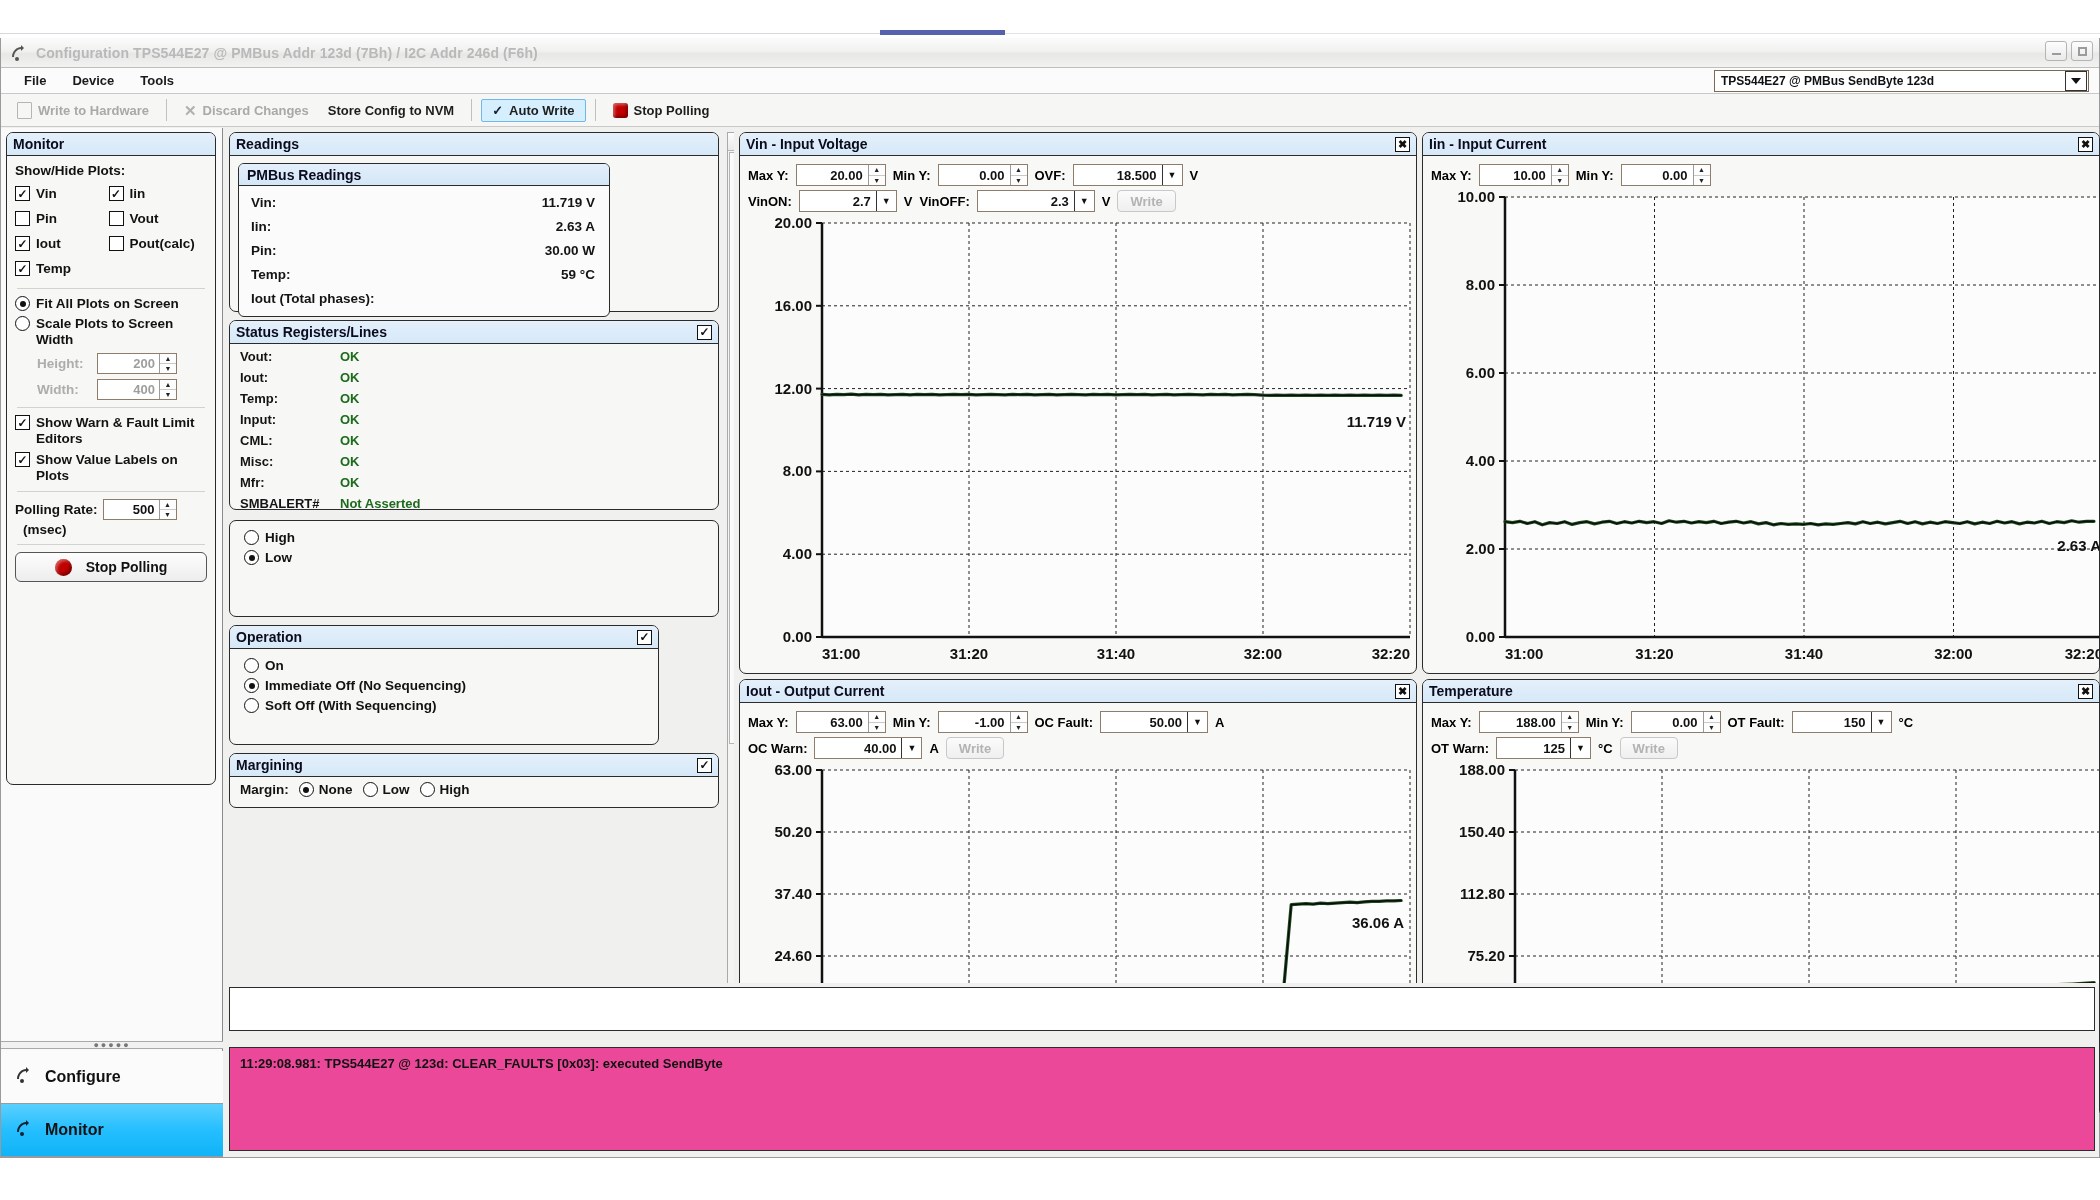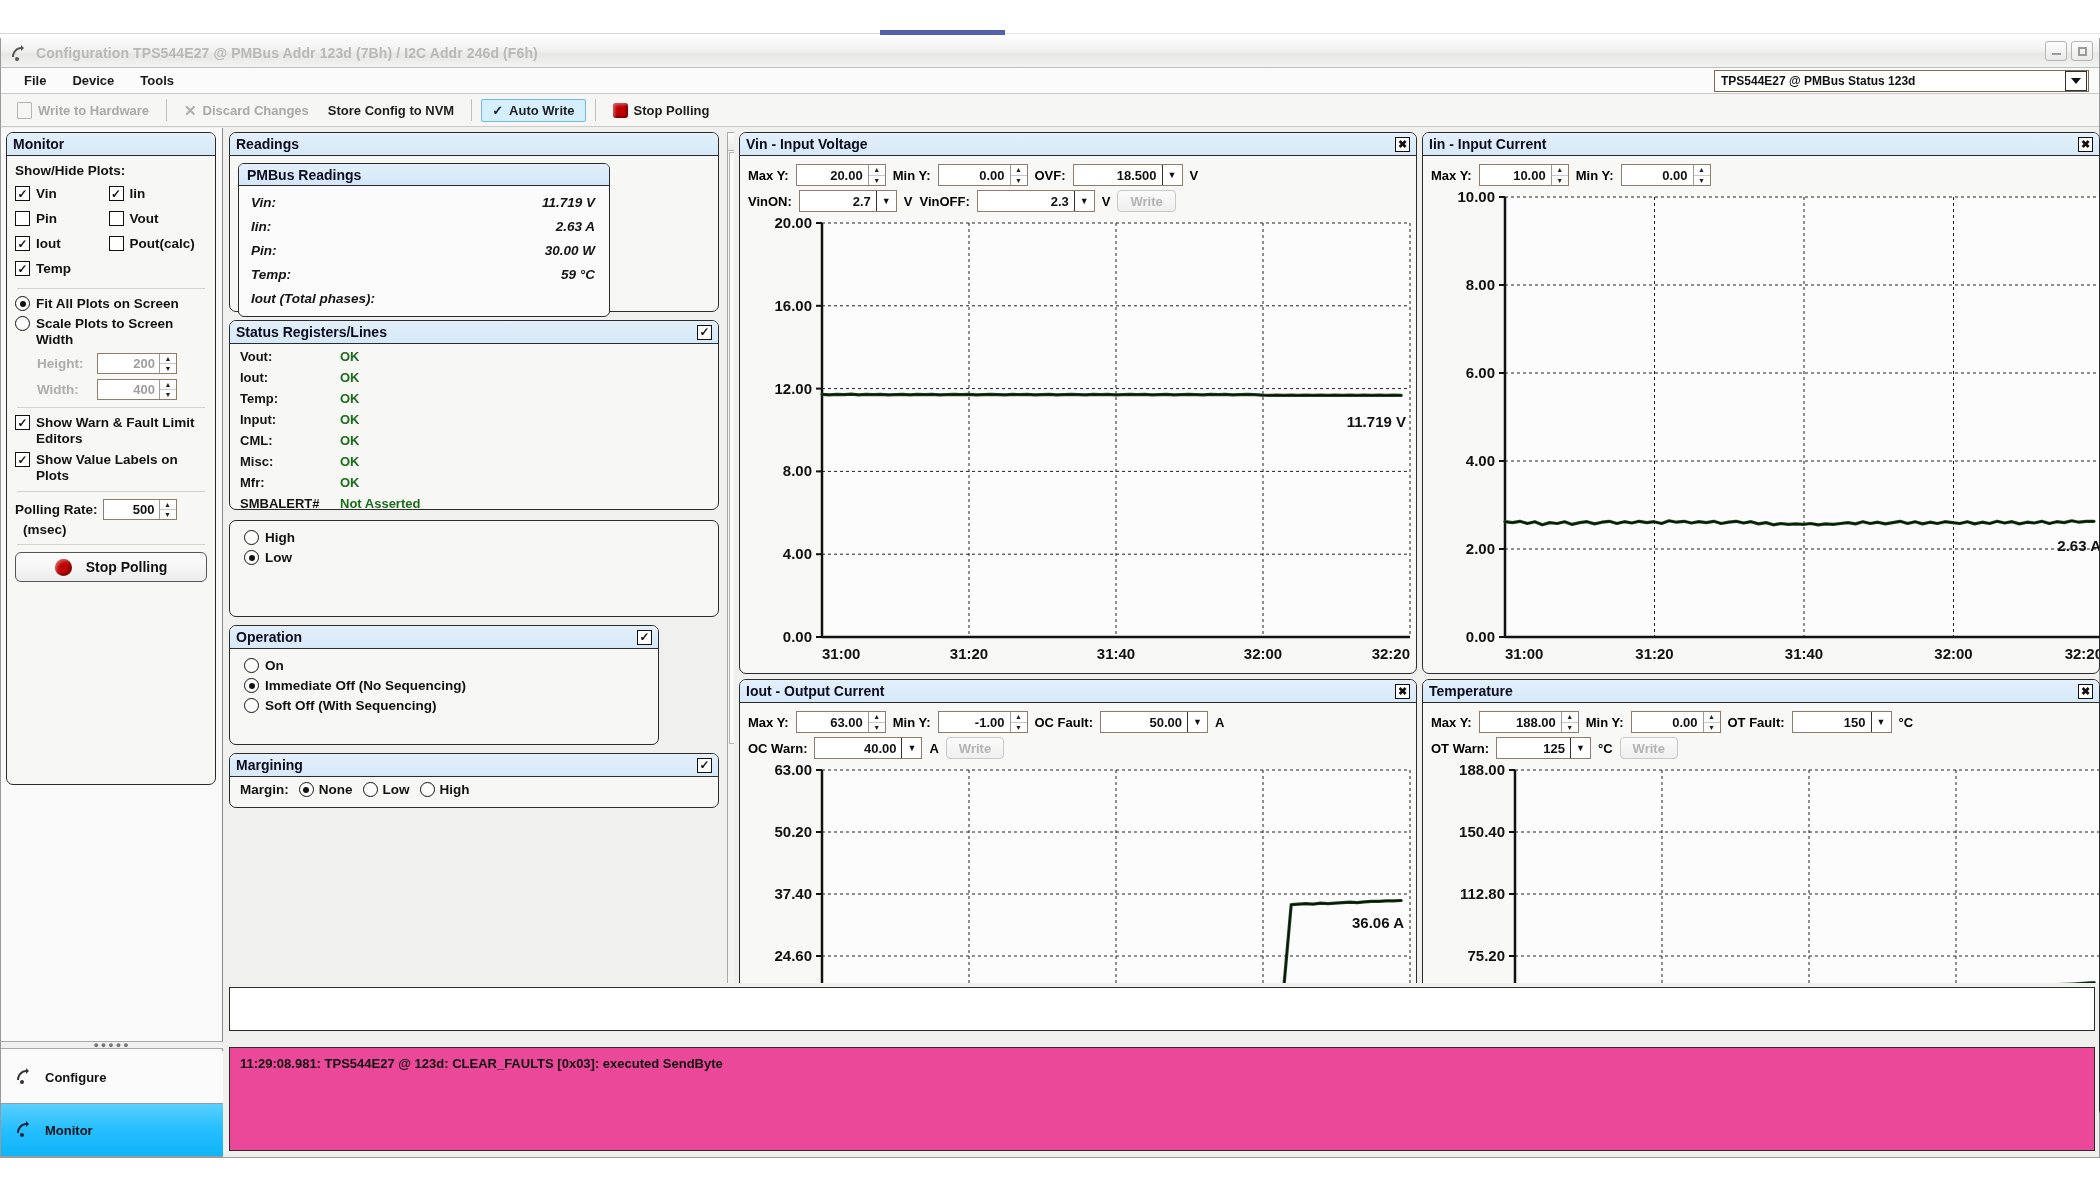--- a/index.html
+++ b/index.html
@@ -65,21 +65,21 @@
   
   .leftcol { position:absolute; left:0; top:0; width:222px; bottom:0;
              background:#fafafa; border-right:1px solid #8a8a8a; }
   .leftcol-inner { position:absolute; left:0; top:0; right:0; bottom:114px; overflow:hidden;
                    background:#fafafa; border-bottom:1px solid #8a8a8a;}
   .grip { position:absolute; left:0; bottom:108px; width:222px; height:8px;
           display:flex; align-items:center; justify-content:center; background:#f1f1f1;
           border-top:1px solid #a9a9a9; border-bottom:1px solid #a9a9a9; }
   .grip span { letter-spacing:2px; font-size:9px; color:#777; line-height:6px; }
   .navbtn { height:53px; display:flex; align-items:center; gap:10px; padding-left:12px;
-            border-bottom:1px solid #9a9a9a; font-size:13px; font-weight:bold; color:#111;
+            border-bottom:1px solid #9a9a9a; font-size:16px; font-weight:bold; color:#111;
             background:#fbfbfb; }
   .navbtn.active { background:linear-gradient(180deg,#59d0ff 0%,#25beff 50%,#0fb4f7 100%); }
   .navbtns { position:absolute; left:0; bottom:0; width:222px; }
 
   
   .gb { background:#f7f7f5; border:1px solid #2b2b2b; border-radius:7px; }
   .gb > .gb-h { height:23px; background:linear-gradient(180deg,#e4f0fb,#d6e8f8);
         border-bottom:1px solid #2b2b2b; border-radius:6px 6px 0 0; display:flex; align-items:center;
         padding:0 6px; }
   .gb-title { font-size:14px; font-weight:bold; color:#0b0b1e; }
@@ -119,21 +119,21 @@
              background:linear-gradient(180deg,#fdfdfd,#ededed); display:flex; align-items:center;
              justify-content:center; gap:14px; font-size:14px; font-weight:bold; color:#111; }
 
   
   .midcol { position:absolute; left:223px; top:0; width:510px; bottom:0; background:#f0f0ee; }
   .readpanel { position:absolute; left:5px; top:4px; width:490px; height:180px; }
   .inner-gb { border:1px solid #2b2b2b; border-radius:6px; background:#fbfbfb; width:372px; }
   .inner-h { height:22px; background:linear-gradient(180deg,#e4f0fb,#d3e6f7);
              border-bottom:1px solid #2b2b2b; border-radius:5px 5px 0 0; display:flex;
              align-items:center; padding-left:8px; }
-  .rd-row { display:flex; height:24px; align-items:center; padding:0 14px 0 12px;font-style:italic; }
+  .rd-row { display:flex; height:24px; align-items:center; padding:0 14px 0 12px; }
   .rd-k { font-size:13.5px; font-weight:bold; color:#141414; }
   .rd-v { margin-left:auto; font-size:13.5px; font-weight:bold; color:#141414; }
 
   .statuspanel { position:absolute; left:5px; top:192px; width:490px; height:190px; }
   .st-row { display:flex; height:21px; }
   .st-k { width:100px; font-size:13px; font-weight:bold; color:#141414; }
   .st-v { font-size:13px; font-weight:bold; color:#1d6b1d; }
   .clearbtn { margin:8px auto 0; width:200px; height:27px; border:2px solid #d9b84a; border-radius:5px;
               background:linear-gradient(180deg,#fafafa,#ececec); display:flex; align-items:center;
               justify-content:center; font-size:14px; font-weight:bold; color:#111; }
@@ -214,21 +214,21 @@
             <i></i>
           </div>
       </div>
     </div>
 
     <div class="menubar">
       <div class="menu-item">File</div>
       <div class="menu-item">Device</div>
       <div class="menu-item">Tools</div>
       <div class="device-select">
-        <div class="dsv">TPS544E27 @ PMBus Status 123d</div>
+        <div class="dsv">TPS544E27 @ PMBus SendByte 123d</div>
         <div class="dd-btn"></div>
       </div>
     </div>
 
     <div class="toolbar">
       <div class="tb-item dim">
         <span class="page-icon"></span>
         <span>Write to Hardware</span>
       </div>
       <div class="tb-sep"></div>

